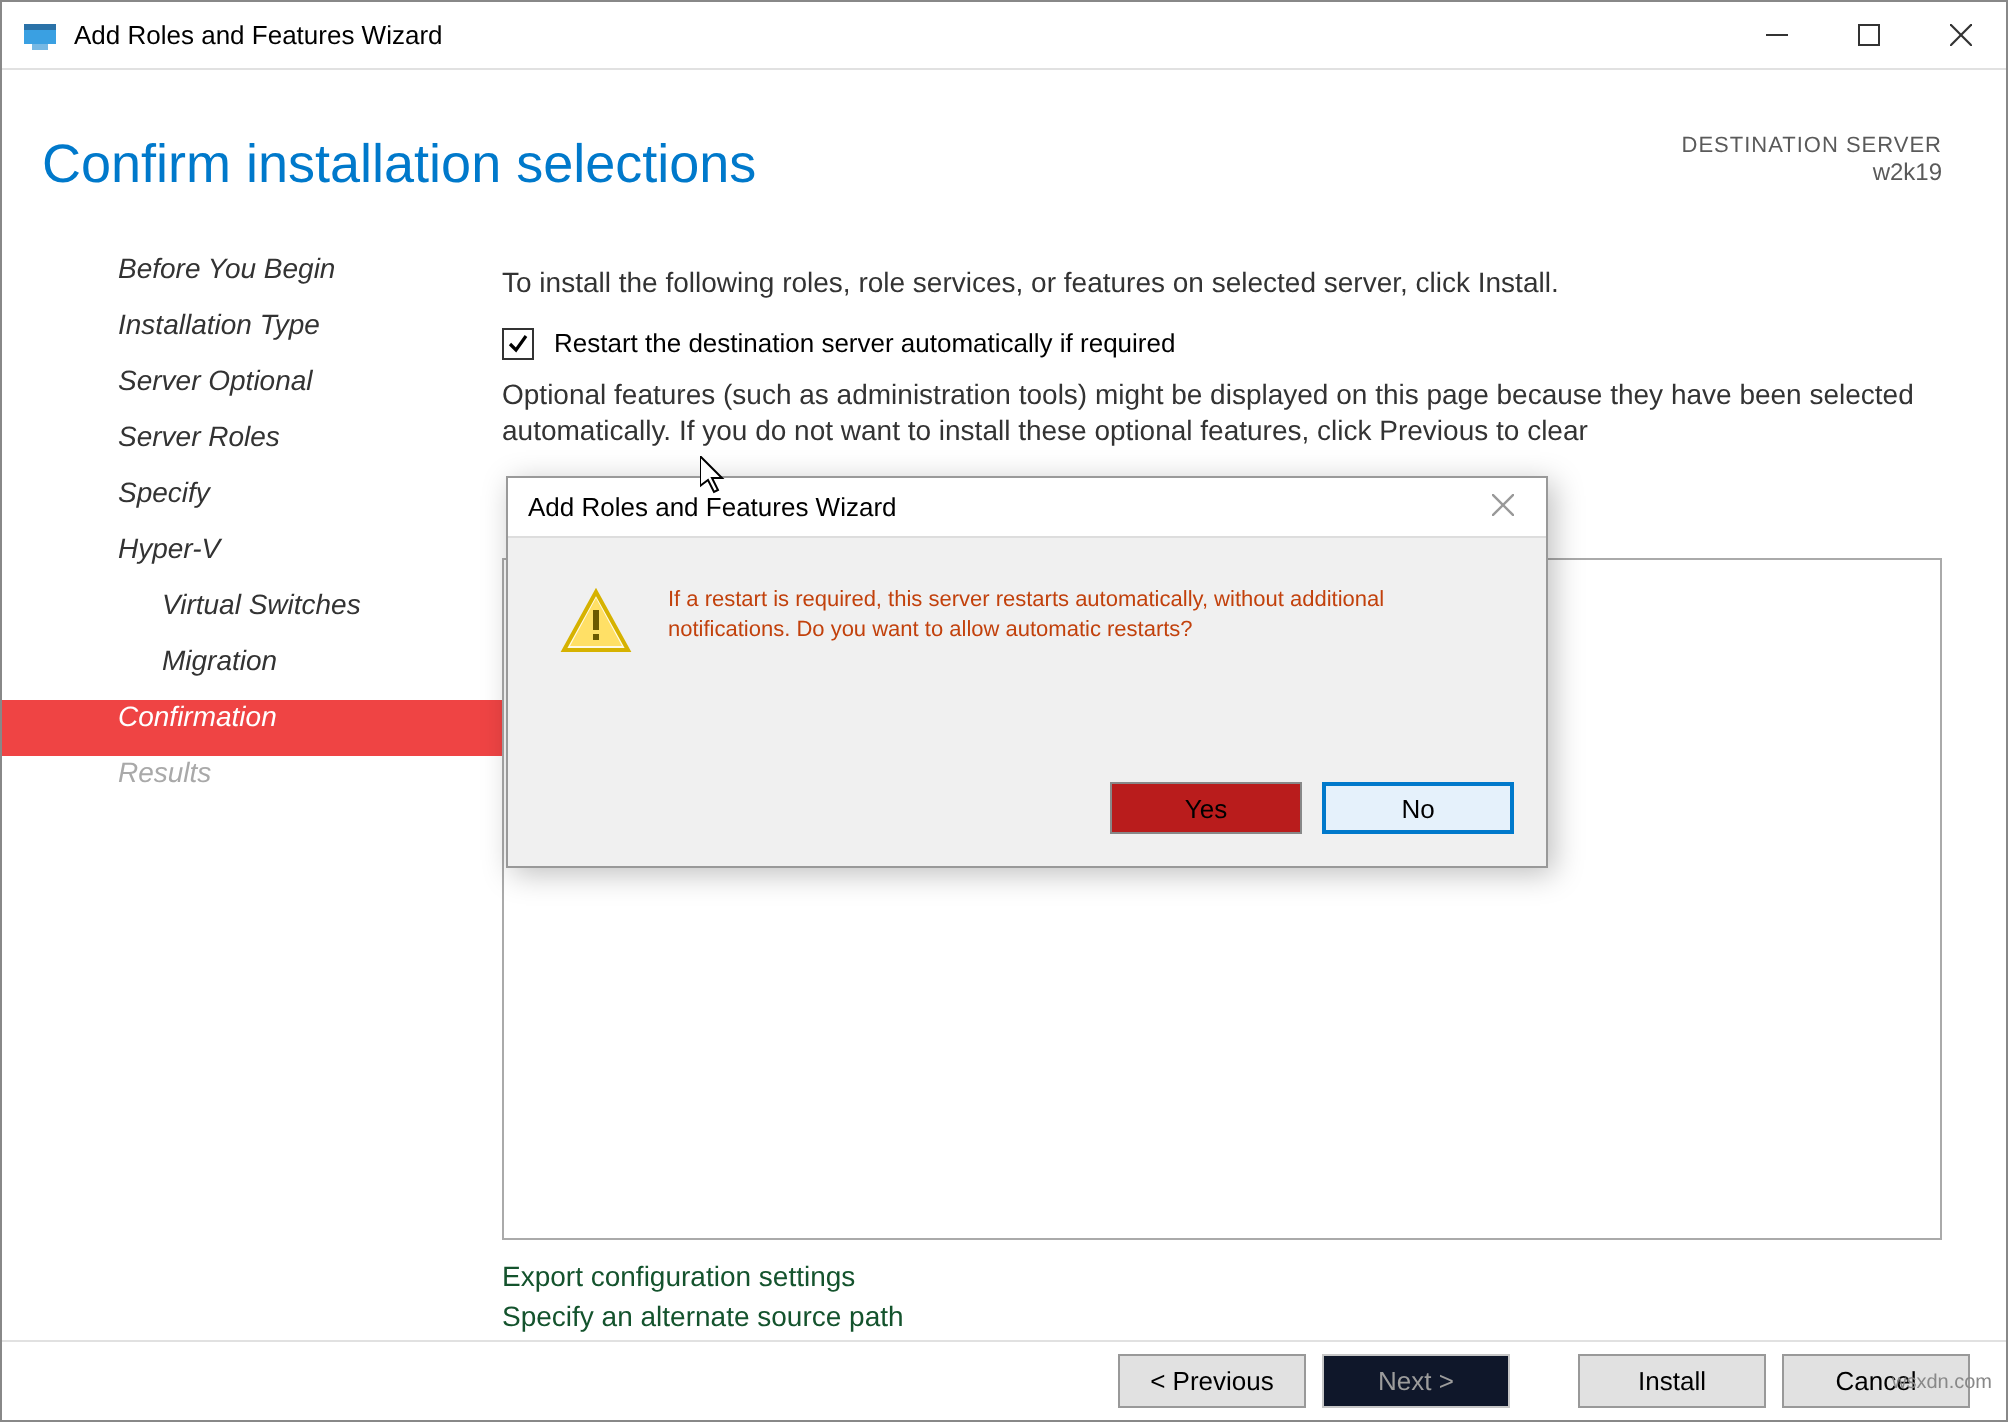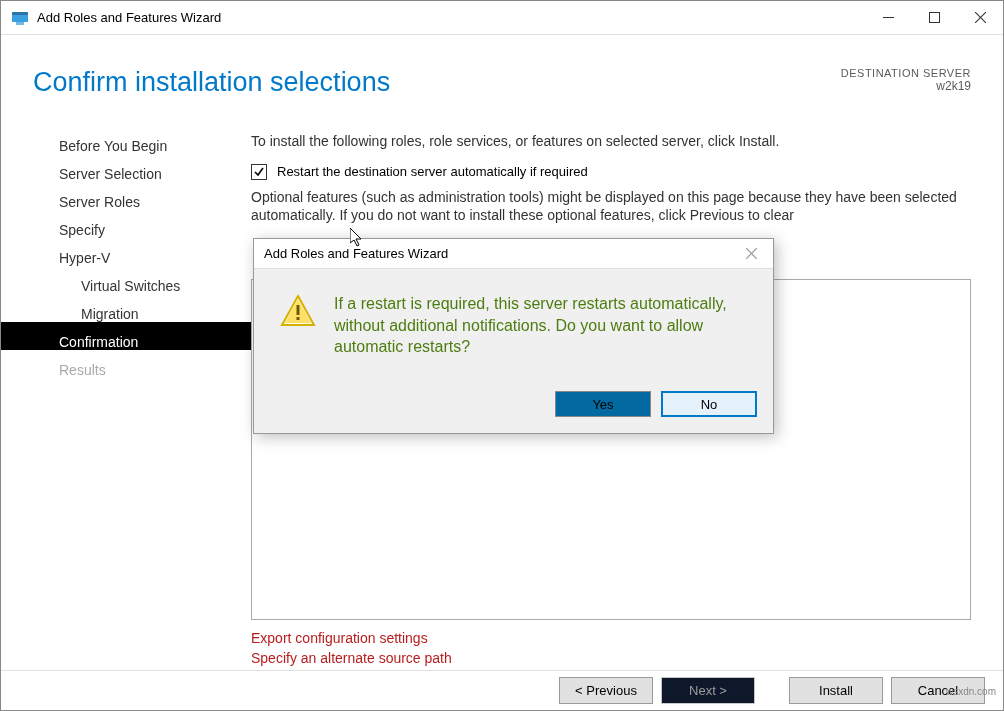--- a/index.html
+++ b/index.html
@@ -45,21 +45,21 @@
       height: 33px;
       display: flex;
       align-items: center;
       justify-content: center;
       color: #333;
       font-family: Arial, sans-serif;
     }
     .header-row {
       display: flex;
       align-items: flex-start;
-      padding: 32px 32px 20px 32px;
+      padding: 32px 32px 20px 20px;
     }
     .header-title {
       font-size: 27px;
       font-weight: 300;
       color: #0079cb;
       flex: 1;
     }
     .dest-block {
       text-align: right;
       font-size: 11px;
@@ -73,28 +73,29 @@
       padding: 0 0 0 0;
       position: relative;
     }
     .sidebar {
       width: 250px;
       padding-top: 8px;
     }
     .nav-item {
       height: 28px;
       display: flex;
-      align-items: flex-end;
+      align-items: flex-start;
       padding-left: 58px;
       color: #333;
       font-size: 14px;
+      font-style: italic;
     }
     .nav-item.sub { padding-left: 80px; }
     .nav-item.active {
-      background: #000000;
+      background: #ef4444;
       color: #fff;
     }
     .nav-item.disabled { color: #a9a9a9; }
     .content {
       flex: 1;
       padding: 14px 32px 0 0;
       display: flex;
       flex-direction: column;
     }
     .text-block { color: #333; font-size: 14px; line-height: 1.3; }
@@ -114,21 +115,21 @@
       font-size: 12px;
     }
     .content-box {
       border: 1px solid #aaa;
       flex: 1;
       margin-top: 54px;
       min-height: 280px;
     }
     .links { margin-top: 10px; }
     .link {
-      color: #b91c1c;
+      color: #14532d;
       font-size: 14px;
       margin-bottom: 4px;
       display: block;
     }
     .footer {
       height: 40px;
       border-top: 1px solid #e1e1e1;
       display: flex;
       align-items: center;
       justify-content: flex-end;
@@ -172,32 +173,32 @@
     }
     .modal-title { flex: 1; font-size: 13px; color: #000; }
     .modal-close { color: #888; font-size: 16px; width: 28px; text-align: center; }
     .modal-body {
       flex: 1;
       display: flex;
       padding: 24px 20px 0 26px;
       gap: 18px;
     }
     .warn-icon { width: 36px; height: 36px; flex-shrink: 0; }
-    .modal-text { font-size: 16px; color: #4d7c0f; line-height: 1.35; }
+    .modal-text { font-size: 11px; color: #c2410c; line-height: 1.35; }
     .modal-footer {
       display: flex;
       justify-content: flex-end;
       gap: 10px;
       padding: 14px 16px 16px 0;
     }
     .modal-btn {
       width: 96px;
       height: 26px;
       border: 1px solid #888;
-      background: #0369a1;
+      background: #b91c1c;
       font-size: 13px;
       display: flex;
       align-items: center;
       justify-content: center;
     }
     .modal-btn.focus {
       border: 2px solid #0079cb;
       background: #e5f1fb;
     }
     .watermark {
@@ -256,21 +257,24 @@
     </div>
   </div>
 
   <div class="body-row">
 
     <div class="sidebar">
       <div class="nav-item">
           <span>Before You Begin</span>
         </div>
       <div class="nav-item">
-          <span>Server Selection</span>
+          <span>Installation Type</span>
+        </div>
+      <div class="nav-item">
+          <span>Server Optional</span>
         </div>
       <div class="nav-item">
           <span>Server Roles</span>
         </div>
       <div class="nav-item">
           <span>Specify</span>
         </div>
       <div class="nav-item">
           <span>Hyper-V</span>
         </div>

